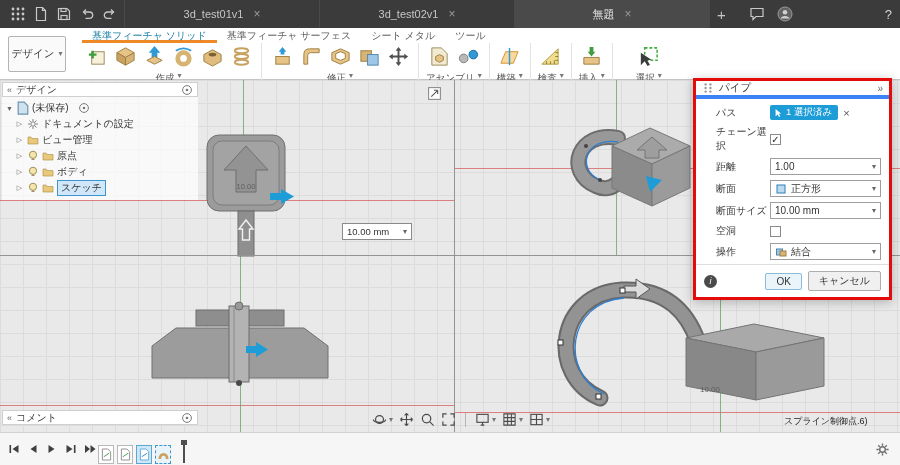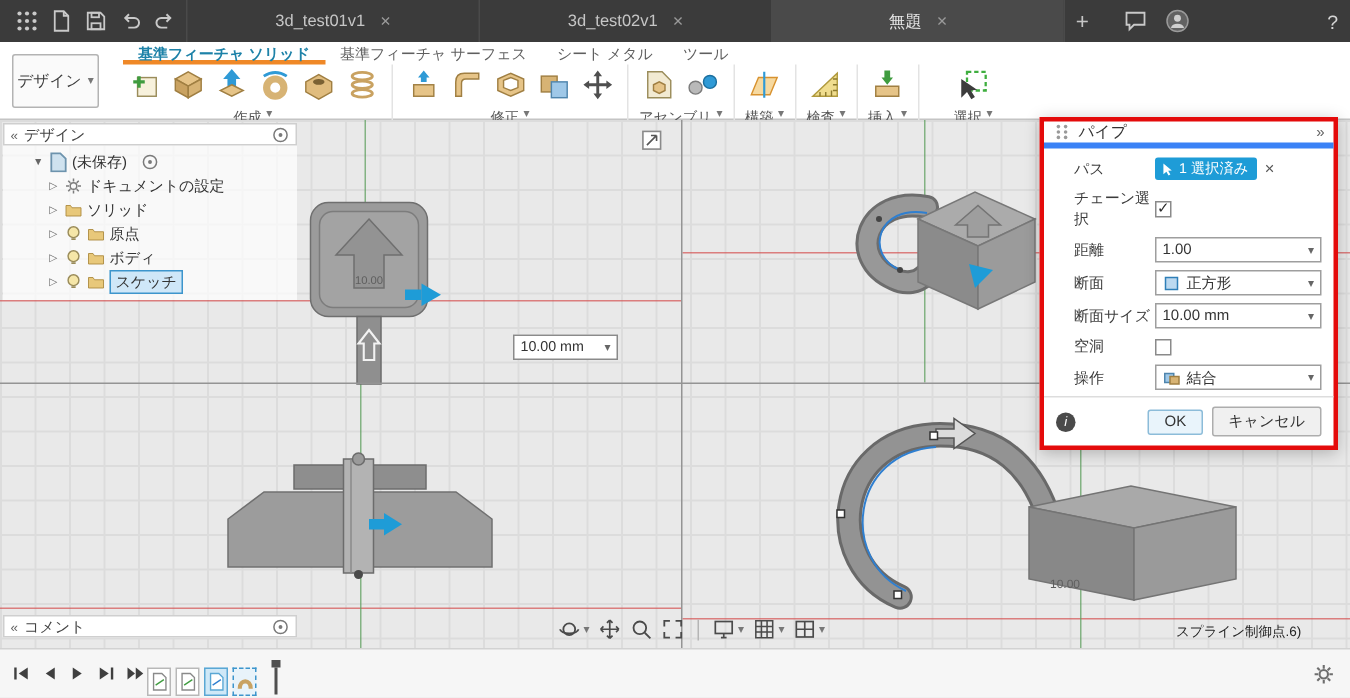--- a/index.html
+++ b/index.html
@@ -25,21 +25,21 @@
              color:#d6d6d6; font-size:13px; }
 
   
   .ribbon { position:absolute; left:0; top:28px; width:900px; height:52px; background:#ffffff;
             border-bottom:1px solid #c4c4c4; }
   .design-btn { position:absolute; left:8px; top:8px; width:58px; height:36px; border:1px solid #b3b3b3;
                 background:#fafafa; border-radius:2px; display:flex; align-items:center; justify-content:center;
                 gap:4px; font-size:10.5px; color:#3c3c3c; }
   .ribbon-tabs { position:absolute; left:82px; top:0; height:15px; display:flex; font-size:10px; }
   .rtab { padding:1px 10px 0 10px; color:#5f5f5f; border-bottom:3px solid transparent; white-space:nowrap; }
-  .rtab.active { color:#1d82a8; border-bottom-color:#ef8827; font-weight:bold; }
+  .rtab.active { color:#1d82a8; border-bottom-color:#ef8827; font-weight:normal; }
   .tool-groups { position:absolute; left:76px; top:15px; display:flex; align-items:flex-start; }
   .tgroup { display:flex; flex-direction:column; align-items:center; padding:0 7px; border-right:1px solid #e3e3e3; }
   .tg-icons { display:flex; gap:3px; height:27px; align-items:center; }
   .tbtn { width:26px; height:26px; display:flex; align-items:center; justify-content:center; }
   .tbtn svg { width:23px; height:23px; }
   .tg-label { font-size:9.5px; color:#555; margin-top:2px; display:flex; align-items:flex-start; gap:3px; white-space:nowrap; }
   .caret { font-size:8px; color:#777; line-height:1; }
 
   
   .canvas { position:absolute; left:0; top:80px; width:900px; height:352px;
@@ -56,21 +56,21 @@
 
   .expand-btn { position:absolute; left:427px; top:86px; width:15px; height:15px; }
 
   
   .browser-panel { position:absolute; left:2px; top:82px; width:196px; background:rgba(255,255,255,.72);
                    z-index:30; }
   .panel-header { height:15px; background:#fff; border:1px solid #cfcfcf; display:flex; align-items:center;
                   gap:4px; padding:0 4px; font-size:10px; color:#444; }
   .ph-arrow { color:#666; font-size:9px; }
   .ph-spring { flex:1; }
-  .btree { padding:3px 0 4px 16px; }
+  .btree { padding:3px 0 4px 0; }
   .brow { height:16px; display:flex; align-items:center; gap:3px; font-size:10px; color:#333; padding-left:3px; }
   .brow.lvl1 { padding-left:13px; }
   .tri { width:9px; font-size:7px; color:#666; text-align:center; }
   .bico { width:12px; height:12px; display:flex; align-items:center; justify-content:center; }
   .sel-label { background:#cfe7f8; border:1px solid #3d95cc; padding:0 3px; }
 
   
   .pipe-dialog { position:absolute; left:693px; top:78px; width:199px; background:#fff;
                  border:3px solid #e40b0b; box-shadow:0 2px 10px rgba(0,0,0,.25); z-index:50; }
   .dlg-header { height:18px; display:flex; align-items:center; gap:5px; padding:0 6px;
@@ -503,21 +503,21 @@
         </span>
         <span>ドキュメントの設定</span>
       </div>
       <div class="brow lvl1">
         <span class="tri">▷</span>
         <span class="bico">
           <svg viewBox="0 0 12 10">
               <path d="M1 2 h3 l1 1.5 h6 v5.5 h-10 Z" fill="#e8c87a" stroke="#ad8b3f" stroke-width="0.6"></path>
             </svg>
         </span>
-        <span>ソリッド</span>
+        <span>ビュー管理</span>
       </div>
       <div class="brow lvl1">
         <span class="tri">▷</span>
         <span class="bico">
           <svg viewBox="0 0 10 10">
               <circle cx="5" cy="4" r="3" fill="#f5e6a8" stroke="#9a8c5a" stroke-width="0.8"></circle>
               <path d="M3.8 7.8 h2.4" stroke="#9a8c5a"></path>
             </svg>
         </span>
         <span class="bico">

